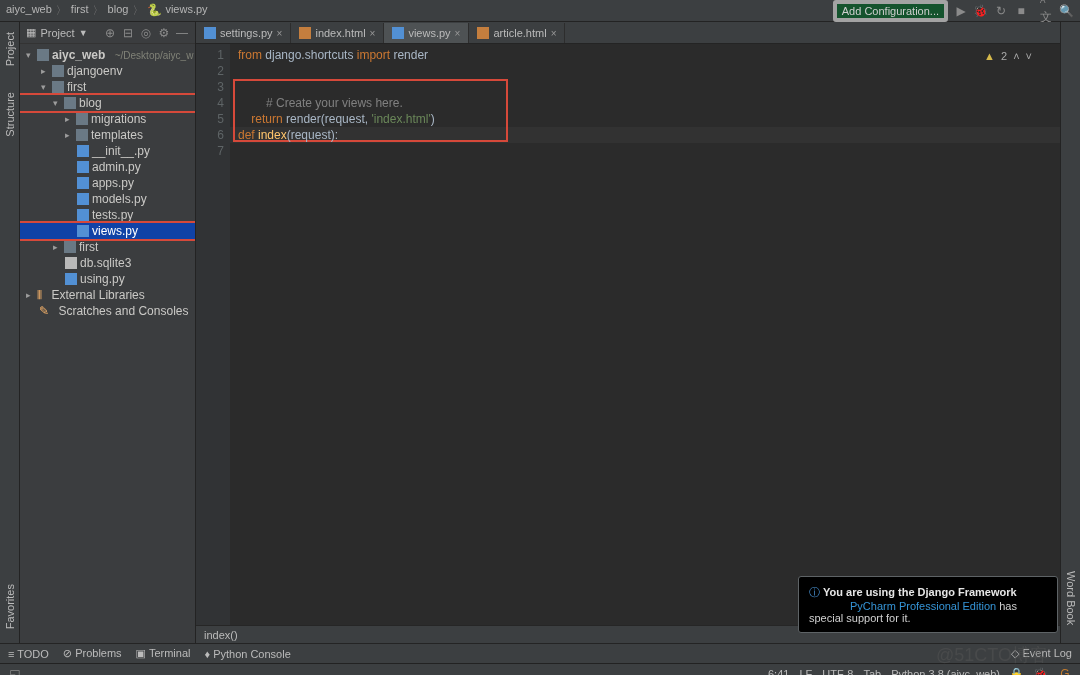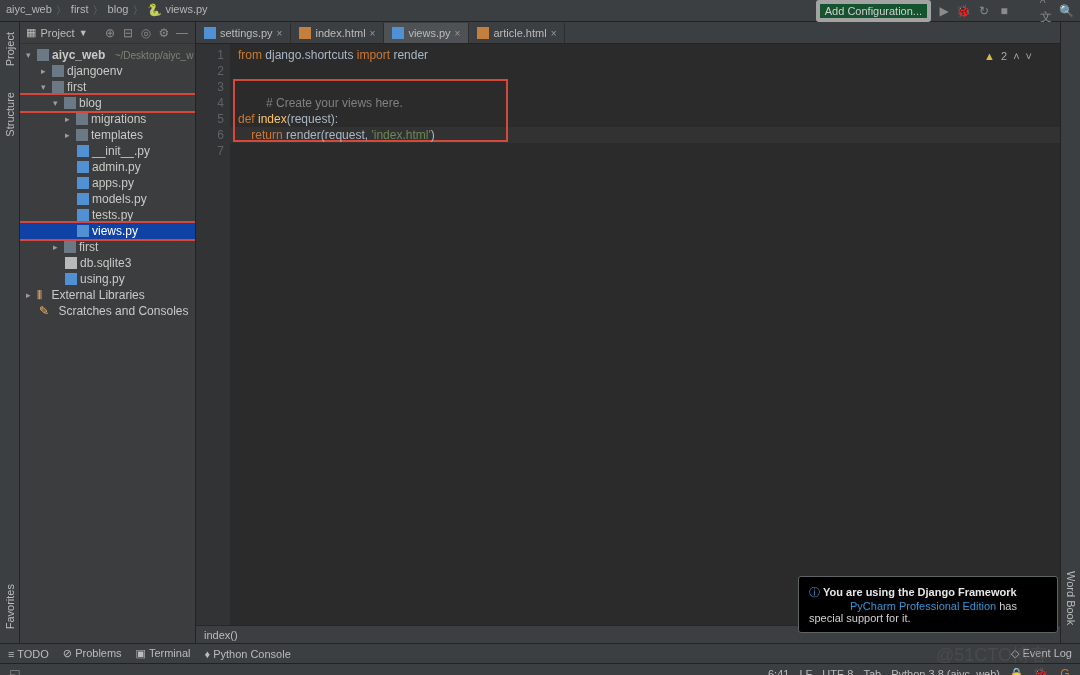--- a/index.html
+++ b/index.html
@@ -70,21 +70,21 @@
     <span class="sep">〉</span>
     <span class="ico">🐍</span>
     <span>views.py</span>
   </div>
   <div class="nav-right">
     <button class="btn">Add Configuration...</button>
     <span class="ico">▶</span>
     <span class="ico">🐞</span>
     <span class="ico">↻</span>
     <span class="ico">■</span>
-    <span class="ico" style="margin-left:23px">ᴬ文</span>
+    <span class="ico" style="margin-left:6px">ᴬ文</span>
     <span class="ico">🔍</span>
   </div>
 </div>
 
 <div class="main">
 
   <div class="leftrail">
     <div class="vtab">Project</div>
     <div class="vtab">Structure</div>
     <div class="lefticons">
@@ -219,22 +219,22 @@
           <div>5</div>
           <div>6</div>
           <div>7</div>
       </div>
       <div class="code">
         <div class="caretline"></div>
         <div class="codeline"><span class="kw">from</span><span class="pl"> django.shortcuts </span><span class="kw">import</span><span class="pl"> render</span></div>
         <div class="codeline">&nbsp;</div>
         <div class="codeline">&nbsp;</div>
         <div class="codeline"><span class="cm"># Create your views here.</span></div>
+        <div class="codeline"><span>    </span><span class="kw">return</span><span class="pl"> render</span><span class="pl">(request, </span><span class="str">'index.html'</span><span class="pl">)</span></div>
         <div class="codeline"><span class="kw">def </span><span class="fn">index</span><span class="pl">(request):</span></div>
-        <div class="codeline"><span>    </span><span class="kw">return</span><span class="pl"> render</span><span class="pl">(request, </span><span class="str">'index.html'</span><span class="pl">)</span></div>
         <div class="codeline">&nbsp;</div>
         <div class="hlbox"></div>
         <div class="warncount">
           <span style="color:#d6b94b">▲</span>
             <span>2</span>
           <span>˄</span>
             <span>˅</span>
         </div>
       </div>
     </div>

